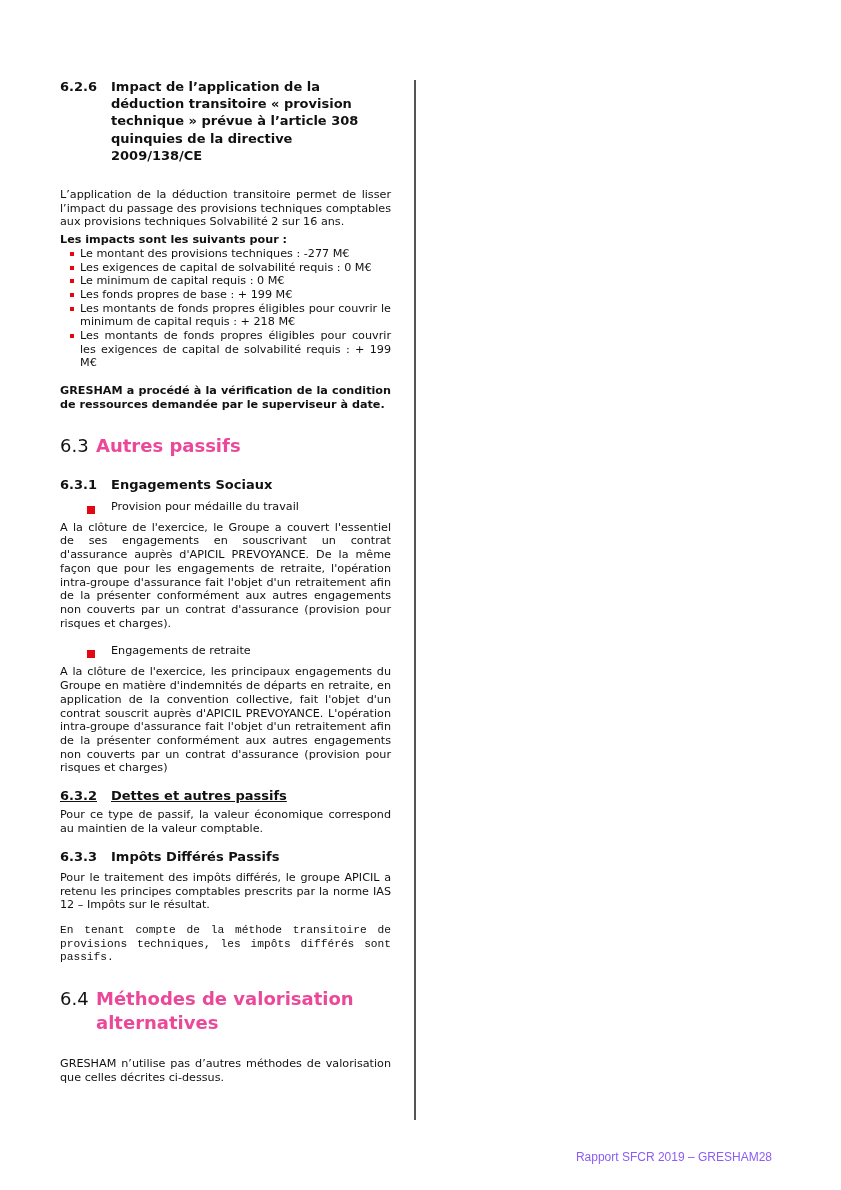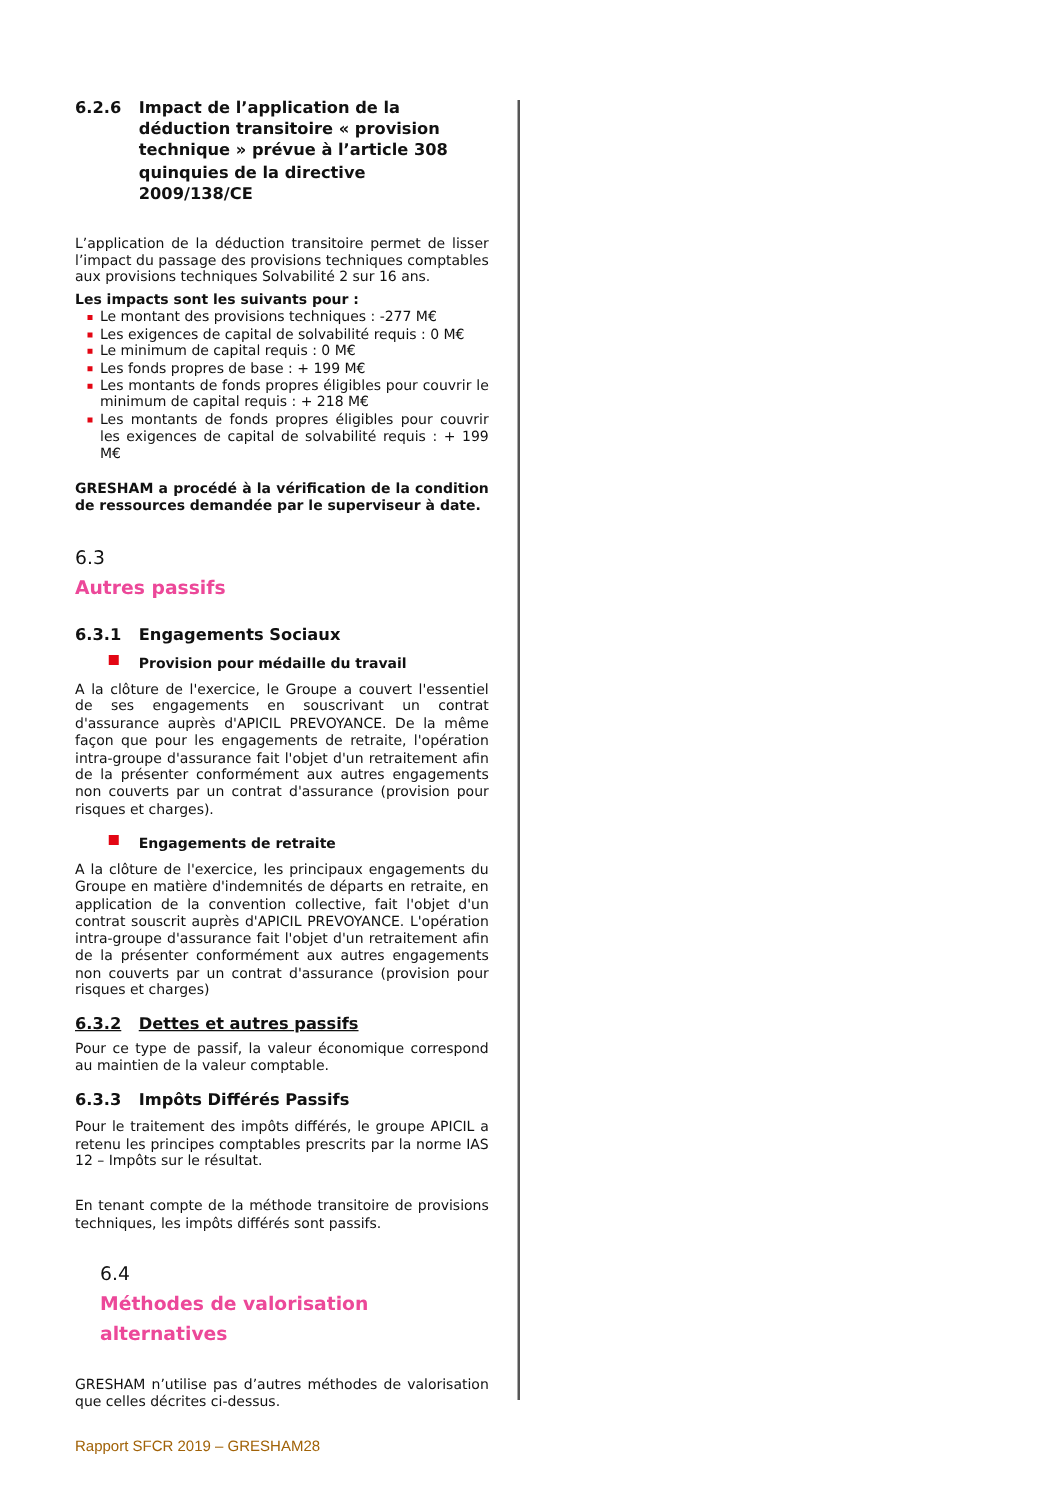--- a/index.html
+++ b/index.html
@@ -14,38 +14,38 @@
       position: absolute; left: 414px; top: 80px; width: 2px; height: 1040px;
       background: #555;
     }
     p, li { font-size: 11.2px; line-height: 13.7px; margin: 0; }
     .just { text-align: justify; }
     .h3 {
       display: flex; font-weight: bold; font-size: 13px; line-height: 17.2px; margin: 0;
     }
     .h3 .num { width: 51px; flex: none; }
     .h2 {
-      display: flex; align-items: baseline; font-size: 15px; line-height: 24px; margin: 0; flex-direction: column;
+      display: flex; align-items: baseline; font-size: 18px; line-height: 24px; margin: 0;
     }
     .h2 .num { font-weight: normal; color: #111; width: 36px; flex: none; }
     .h2 .txt { font-weight: bold; color: #ec4899; }
     .h4 {
-      display: flex; align-items: flex-start; font-weight: bold; font-size: 11.2px; line-height: 14px;
+      display: flex; align-items: flex-end; font-weight: normal; font-size: 11.2px; line-height: 14px;
       padding-left: 27px; margin: 0;
     }
     .sq { width: 8px; height: 8px; background: #e30613; margin-right: 16px; flex: none; }
     ul.bul { list-style: none; margin: 0; padding: 0 0 0 10px; }
     ul.bul li { position: relative; padding-left: 10px; text-align: justify; }
     ul.bul li::before {
       content: ""; position: absolute; left: 0; top: 5px; width: 4px; height: 4px; background: #e30613;
     }
     .footer {
       position: absolute; top: 1150px; left: 60px; width: 712px;
-      font-family: "Liberation Sans", sans-serif; font-size: 12px; color: #a16207;
-      display: flex; justify-content: flex-start;
+      font-family: "Liberation Sans", sans-serif; font-size: 12px; color: #8b5cf6;
+      display: flex; justify-content: flex-end;
     }
   </style>
 </head>
 <body>
 
 <div class="vrule"></div>
 
 <div class="col">
 
   <div class="h3">
@@ -99,23 +99,23 @@
     <span class="num">6.3.2</span>
     <span>Dettes et autres passifs</span>
   </div>
   <p class="just" style="margin-top:4px;">Pour ce type de passif, la valeur économique correspond au maintien de la valeur comptable.</p>
 
   <div class="h3" style="margin-top:12px;">
     <span class="num">6.3.3</span>
     <span>Impôts Différés Passifs</span>
   </div>
   <p class="just" style="margin-top:6px;">Pour le traitement des impôts différés, le groupe APICIL a retenu les principes comptables prescrits par la norme IAS 12 – Impôts sur le résultat.</p>
-  <p class="just" style="margin-top:22px;">En tenant compte de la méthode transitoire de provisions techniques, les impôts différés sont passifs.</p>
+  <p class="just" style="margin-top:12px;font-family:Liberation Mono, monospace;">En tenant compte de la méthode transitoire de provisions techniques, les impôts différés sont passifs.</p>
 
-  <div class="h2" style="margin-top:22px; align-items:flex-start;margin-left:20px;">
+  <div class="h2" style="margin-top:22px; align-items:flex-start;">
     <span class="num">6.4</span>
     <span class="txt">
       <span>Méthodes de valorisation</span><br>
       <span>alternatives</span>
     </span>
   </div>
   <p class="just" style="margin-top:22px;">GRESHAM n’utilise pas d’autres méthodes de valorisation que celles décrites ci-dessus.</p>
 </div>
 
 <div class="footer">

